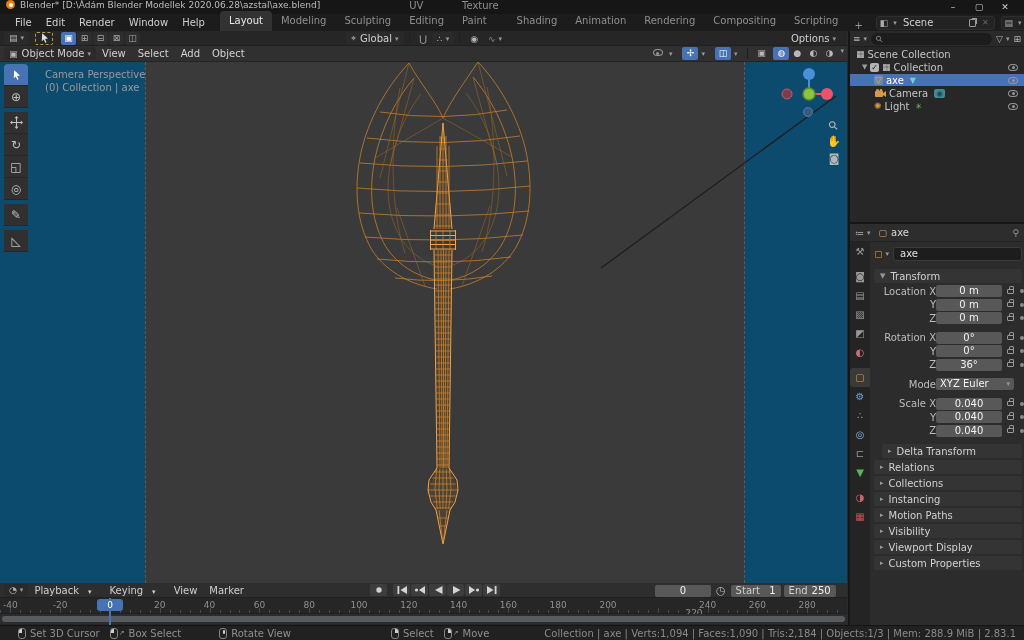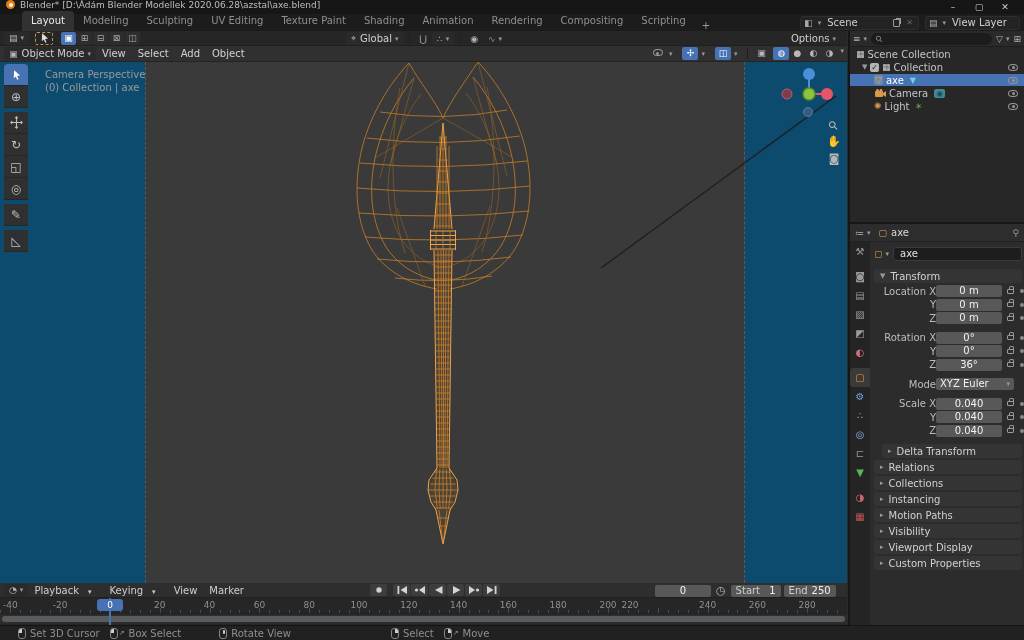--- a/index.html
+++ b/index.html
@@ -133,20 +133,27 @@
   <span>Blender* [D:\Ádám Blender Modellek 2020.06.28\azstal\axe.blend]</span>
   <div id="win-controls">
     <span>–</span>
     <span>▢</span>
     <span>✕</span>
   </div>
 </div>
 
 <div id="topbar" class="abs">
   <span class="blogo" style="width:10px;height:10px;margin-left:4px"></span>
+  <div id="top-menus">
+      <span>File</span>
+      <span>Edit</span>
+      <span>Render</span>
+      <span>Window</span>
+      <span>Help</span>
+    </div>
   <div id="ws-tabs">
       <span class="tab active">Layout</span>
       <span class="tab">Modeling</span>
       <span class="tab">Sculpting</span>
       <span class="tab">UV Editing</span>
       <span class="tab">Texture Paint</span>
       <span class="tab">Shading</span>
       <span class="tab">Animation</span>
       <span class="tab">Rendering</span>
       <span class="tab">Compositing</span>
@@ -697,21 +704,21 @@
       <div class="rlabel" style="left: 144.8px;">20</div>
       <div class="rlabel" style="left: 194.6px;">40</div>
       <div class="rlabel" style="left: 244.4px;">60</div>
       <div class="rlabel" style="left: 294.2px;">80</div>
       <div class="rlabel" style="left: 344px;">100</div>
       <div class="rlabel" style="left: 393.8px;">120</div>
       <div class="rlabel" style="left: 443.6px;">140</div>
       <div class="rlabel" style="left: 493.4px;">160</div>
       <div class="rlabel" style="left: 543.2px;">180</div>
       <div class="rlabel" style="left: 593px;">200</div>
-      <div class="rlabel" style="left: 615px;">220</div>
+      <div class="rlabel" style="left: 679px; margin-top: 8px;">220</div>
       <div class="rlabel" style="left: 692.6px;">240</div>
       <div class="rlabel" style="left: 742.4px;">260</div>
       <div class="rlabel" style="left: 792.2px;">280</div>
       <div class="rtick" style="left: 0.44px; height: 3px;"></div>
       <div class="rtick" style="left: 10.4px; height: 5px;"></div>
       <div class="rtick" style="left: 20.36px; height: 3px;"></div>
       <div class="rtick" style="left: 30.32px; height: 3px;"></div>
       <div class="rtick" style="left: 40.28px; height: 3px;"></div>
       <div class="rtick" style="left: 50.24px; height: 3px;"></div>
       <div class="rtick" style="left: 60.2px; height: 5px;"></div>
@@ -827,13 +834,14 @@
       </span>
     <span class="txt">Select</span>
   </span>
   <span class="hint">
     <span class="mouse right">
         <i></i>
       </span>
       <span class="dragmark">↗</span>
     <span class="txt">Move</span>
   </span>
+  <span id="sb-stats">Collection | axe | Verts:1,094 | Faces:1,090 | Tris:2,184 | Objects:1/3 | Mem: 288.9 MiB | 2.83.1</span>
 </div>
 
 </body></html>

